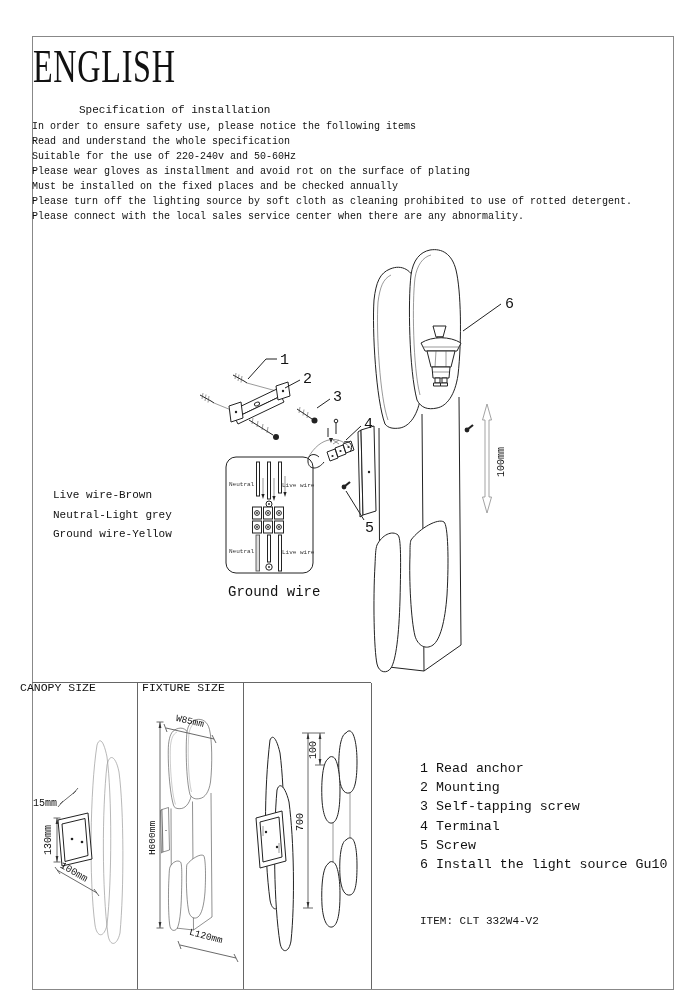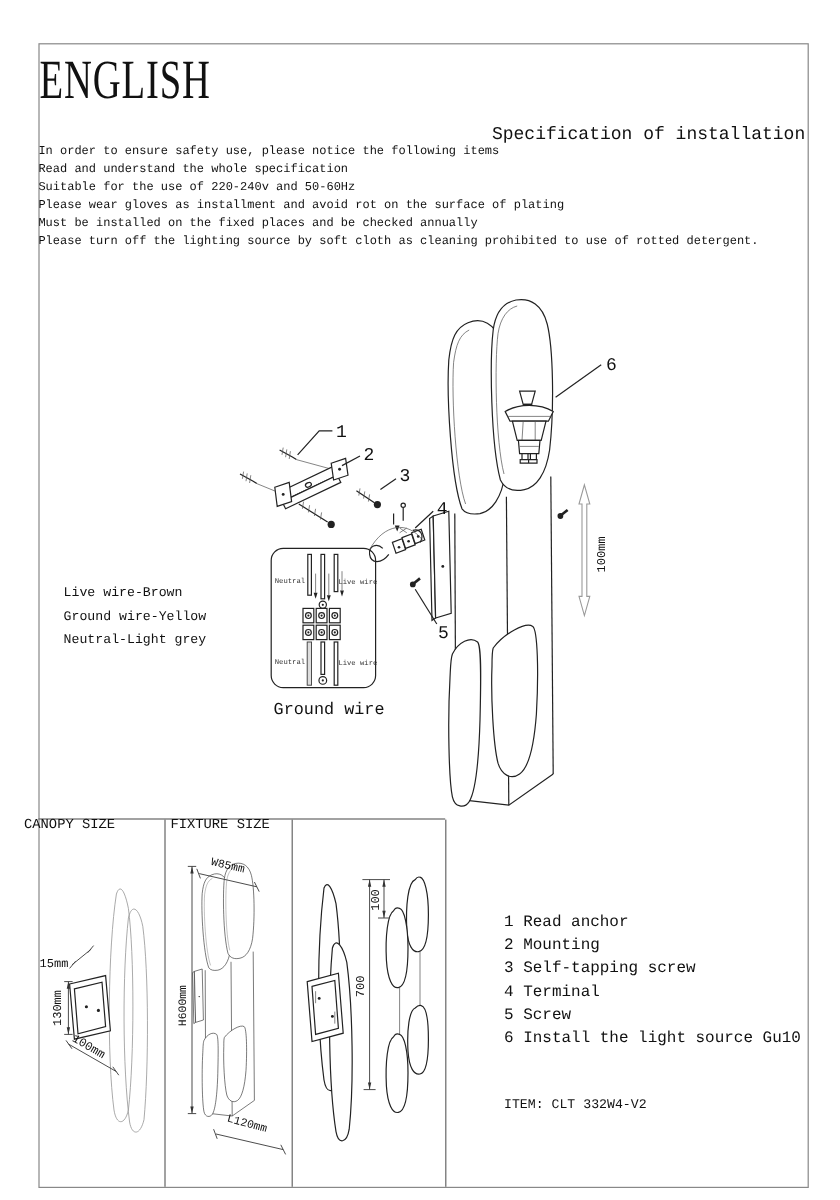--- a/index.html
+++ b/index.html
@@ -1,19 +1,19 @@
 <!DOCTYPE html>
 <html><head>
 <meta charset="utf-8">
 <style>
   html,body{margin:0;padding:0;background:#fff;}
   body{width:700px;height:1000px;position:relative;font-family:"Liberation Mono",monospace;color:#111;overflow:hidden;}
   .frame{position:absolute;left:32px;top:36px;width:640px;height:952px;border:1px solid #888;}
   .lang-title{position:absolute;left:33px;top:44px;font-family:"Liberation Serif",serif;font-size:46px;line-height:1;letter-spacing:1px;transform:scaleX(.70);transform-origin:left top;white-space:nowrap;}
-  .spec-title{position:absolute;left:31px;top:104px;width:640px;text-align:right;text-indent:48px;font-size:15px;white-space:nowrap;}
+  .spec-title{position:absolute;left:31px;top:104px;width:640px;text-align:left;text-indent:48px;font-size:11px;white-space:nowrap;}
   .spec-lines{position:absolute;left:32px;top:119px;font-size:10px;line-height:15px;white-space:nowrap;}
   .wire-legend{position:absolute;left:53px;top:486px;font-size:11px;line-height:19.5px;white-space:nowrap;}
   .ground-caption{position:absolute;left:228px;top:584px;font-size:14px;white-space:nowrap;}
   .parts-list{position:absolute;left:420px;top:759px;font-size:13.3px;line-height:19.2px;white-space:nowrap;}
   .part-row .num{margin-right:8px;}
   .item-code{position:absolute;left:420px;top:915px;font-size:11px;white-space:nowrap;}
   .size-boxes{position:absolute;left:32px;top:682px;width:339px;height:306px;border-top:1px solid #666;}
   .size-box{position:absolute;top:0;height:100%;border-right:1px solid #666;}
   #box-canopy{left:0;width:105px;}
   #box-fixture{left:105px;width:106px;}
@@ -42,20 +42,21 @@
 
 <div class="spec-title">Specification of installation</div>
 
 <div class="spec-lines">
   <div>In order to ensure safety use, please notice the following items</div>
   <div>Read and understand the whole specification</div>
   <div>Suitable for the use of 220-240v and 50-60Hz</div>
   <div>Please wear gloves as installment and avoid rot on the surface of plating</div>
   <div>Must be installed on the fixed places and be checked annually</div>
   <div>Please turn off the lighting source by soft cloth as cleaning prohibited to use of rotted detergent.</div>
+  <div>Please connect with the local sales service center when there are any abnormality.</div>
 </div>
 
 <svg class="artwork" viewBox="0 0 700 1000">
 
   <defs>
     <g id="lamp-base">
 
       <path class="ln" d="M 358 432 L 361 430 L 363 515 L 360 517 Z"></path>
       <path class="lnw" d="M 361 430 L 374 426 L 376 511 L 363 515 Z"></path>
       <circle cx="369" cy="472" r="1.2" fill="#222"></circle>
@@ -280,22 +281,22 @@
     <g>
       <path class="dim" d="M 320 733 L 320 765 M 315 765 L 325 765"></path>
       <path d="M 318.6 739 L 321.4 739 L 320 733 Z M 318.6 759 L 321.4 759 L 320 765 Z" fill="#333"></path>
       <text class="dim-text" text-anchor="middle" x="313" y="753" transform="rotate(-90 313 750)">100</text>
     </g>
   </g>
 </svg>
 
 <div class="wire-legend">
   <div>Live wire-Brown</div>
+  <div>Neutral-Light grey</div>
   <div>Ground wire-Yellow</div>
-  <div>Neutral-Light grey</div>
 </div>
 
 <div class="ground-caption">Ground wire</div>
 
 <div class="size-boxes">
   <div class="size-box" id="box-canopy"></div>
   <div class="size-box" id="box-fixture"></div>
   <div class="size-box" id="box-views"></div>
 </div>
 <div class="box-title" id="canopy-title">CANOPY SIZE</div>

